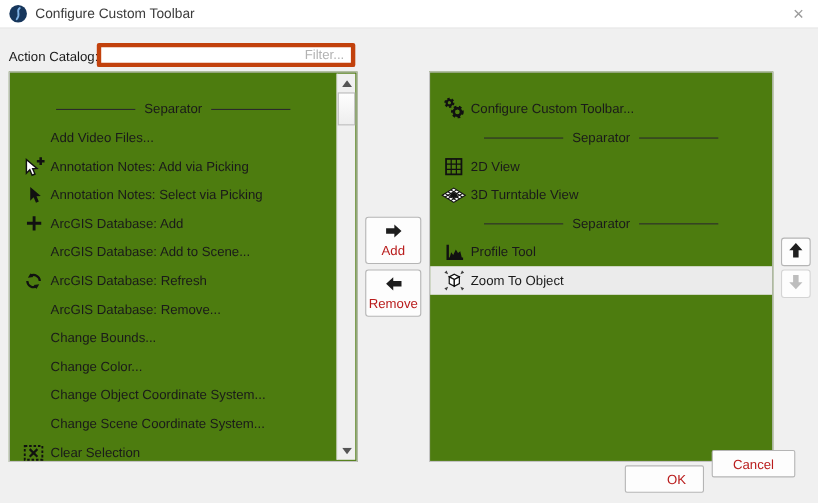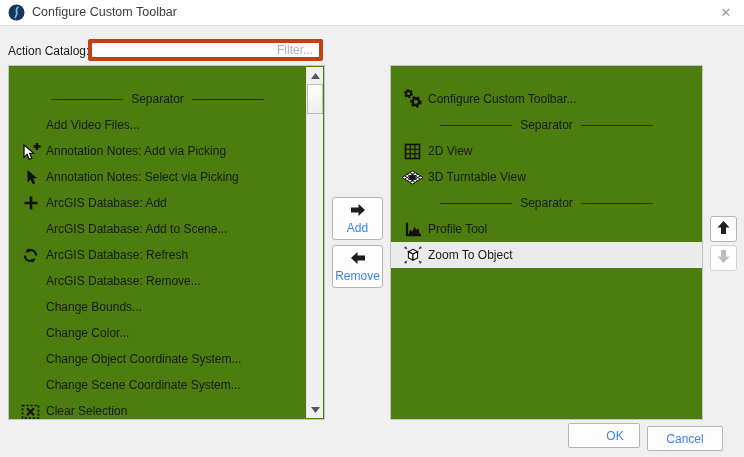--- a/index.html
+++ b/index.html
@@ -60,32 +60,32 @@
   .sb-btn{position:absolute;left:0;width:16px;height:17px;display:flex;align-items:center;justify-content:center;}
   .sb-up{top:0;}
   .sb-down{bottom:0;}
   .sb-thumb{
     position:absolute;left:0;top:17px;width:16px;height:30px;box-sizing:border-box;
     background:linear-gradient(#fefefe,#eeeeee);border:1px solid #bcbcbc;
   }
   
   .btn{
     position:absolute;box-sizing:border-box;background:#fdfdfd;
-    border:1px solid #b5b5b5;border-radius:3px;color:#3b82f6;
+    border:1px solid #b5b5b5;border-radius:3px;color:#b91c1c;
     display:flex;align-items:center;justify-content:center;
     font:12px "Liberation Sans",sans-serif;cursor:default;
   }
   .transfer-btn{flex-direction:column;gap:1px;left:332px;width:51px;height:43px;}
   #add-btn{top:197px;}
   #remove-btn{top:245px;}
   .move-btn{left:710px;width:27px;height:26px;color:#1f1f1f;}
   #move-up-btn{top:216px;}
   #move-down-btn{top:245px;color:#bdbdbd;border-color:#d4d4d4;}
   #ok-btn{left:568px;top:423px;width:72px;height:25px;border-radius:2px;padding-left:22px;}
-  #cancel-btn{left:647px;top:426px;width:76px;height:25px;border-radius:2px;}
+  #cancel-btn{left:647px;top:409px;width:76px;height:25px;border-radius:2px;}
 </style>
 </head>
 <body>
 
 <div class="titlebar">
   <span class="app-icon">
     <svg width="17" height="17" viewBox="0 0 17 17">
       <circle cx="8.5" cy="8.5" r="8" fill="#16365c"></circle>
       <path d="M10 3.2 C5.8 6.2 11.6 8.2 7.2 13.5" stroke="#7fb2e5" stroke-width="1.7" fill="none" stroke-linecap="round"></path>
     </svg>

